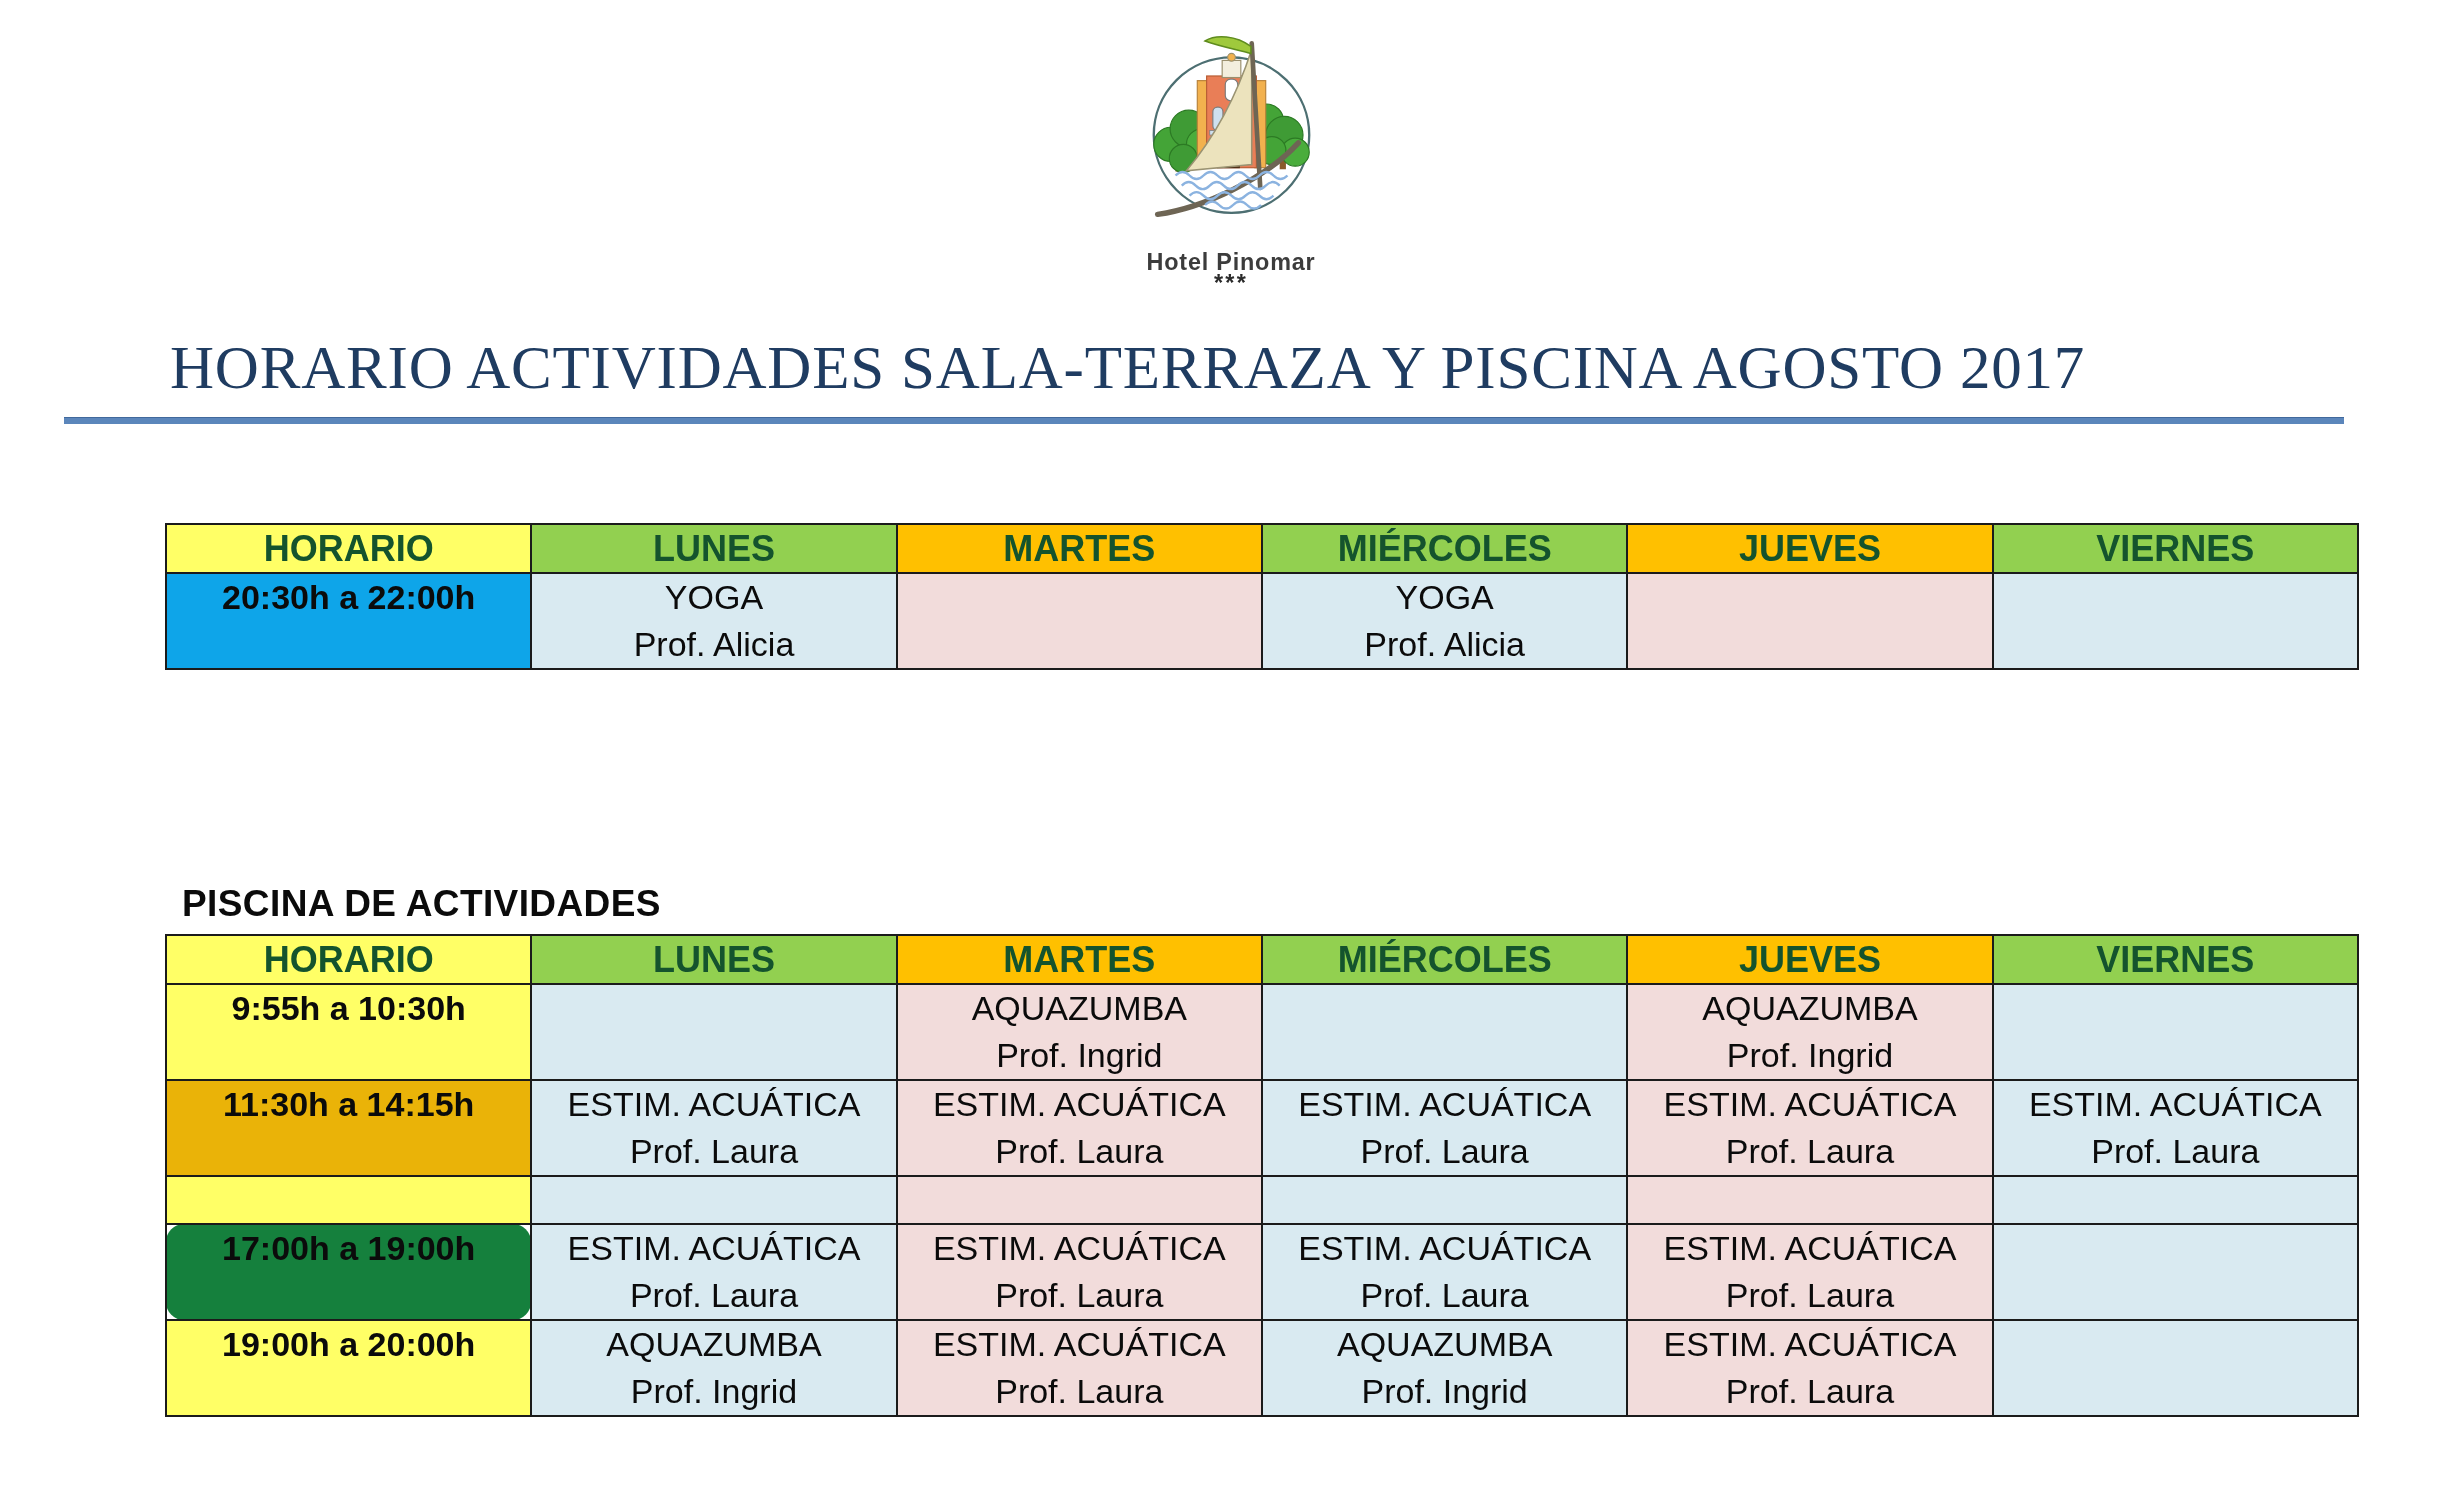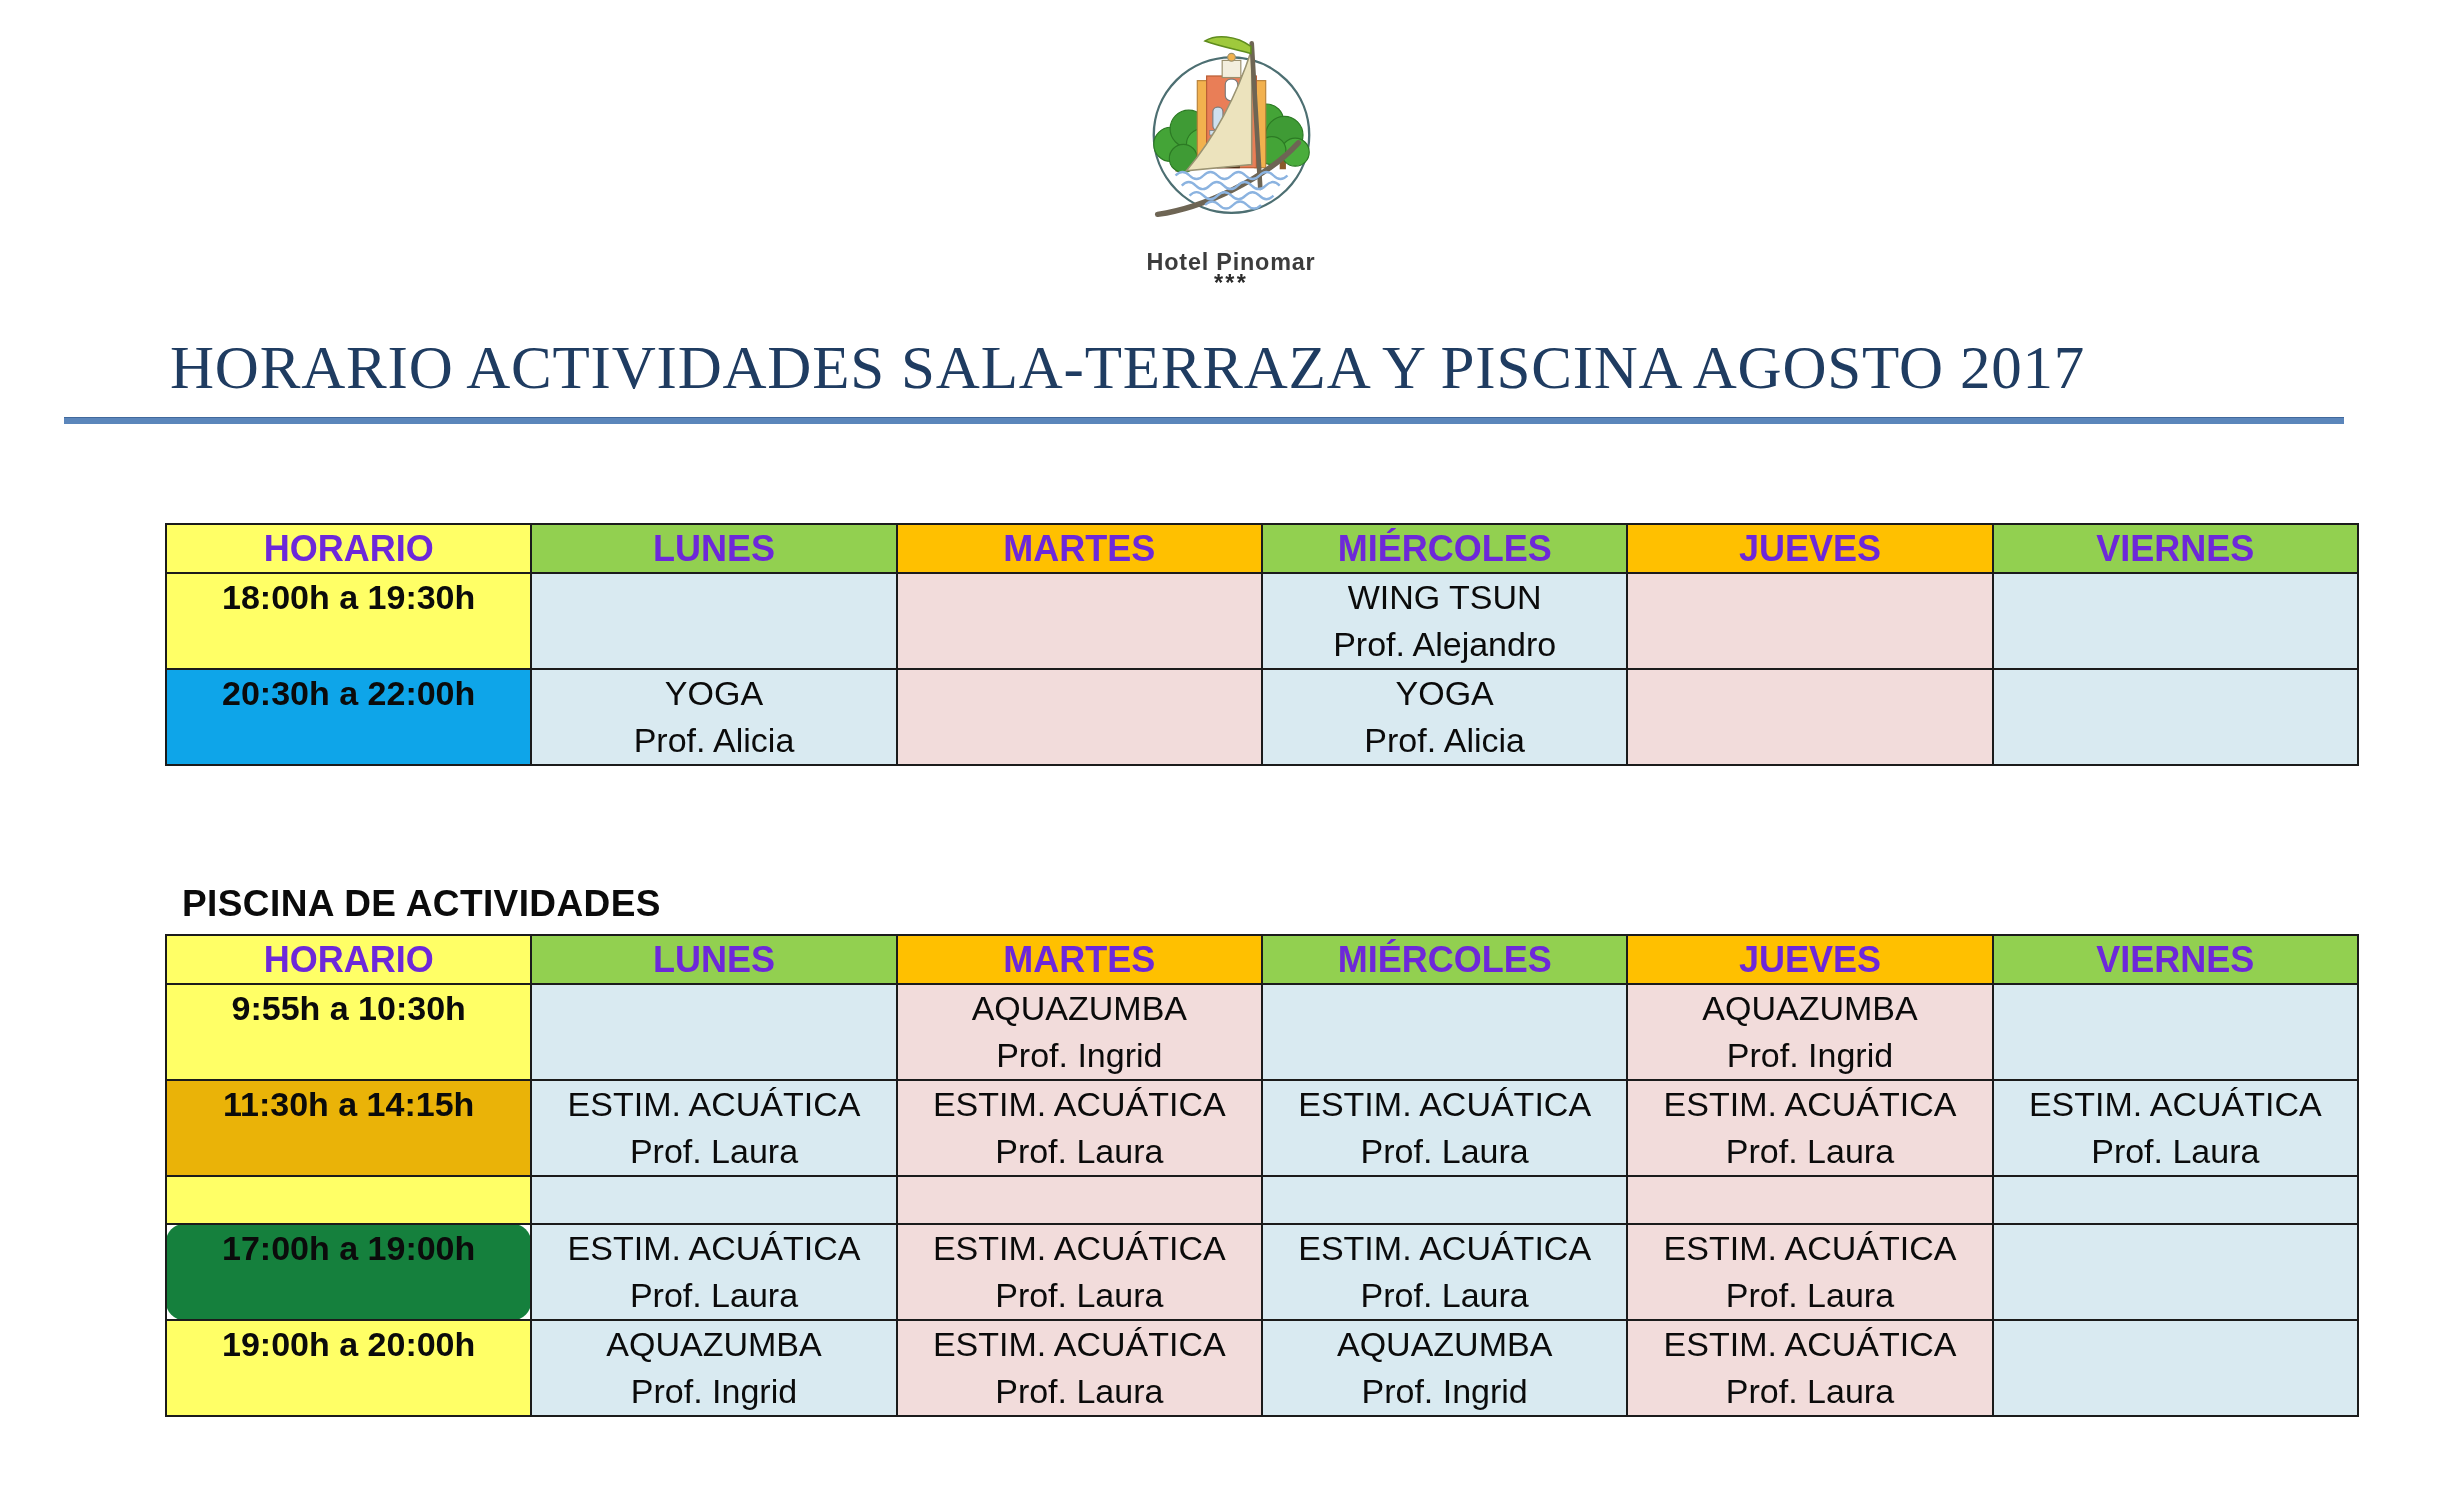--- a/index.html
+++ b/index.html
@@ -91,21 +91,21 @@
     border: 2.3px solid #1b1b1b;
     text-align: center;
     vertical-align: top;
     overflow: hidden;
     padding: 0;
   }
   table.schedule thead tr { height: 48px; }
   table.schedule thead th {
     font-size: 36px;
     font-weight: bold;
-    color: #6d28d9;
+    color: #14532d;
     vertical-align: middle;
     line-height: 47px;
   }
   table.schedule tbody tr { height: 95px; }
   table.schedule tbody tr.spacer { height: 48px; }
 
   td.time {
     font-size: 34px;
     font-weight: bold;
     color: #0b0b0b;
@@ -185,31 +185,20 @@
           <th style="background: rgb(255, 255, 102);">HORARIO</th>
           <th style="background: rgb(146, 208, 80);">LUNES</th>
           <th style="background: rgb(255, 192, 0);">MARTES</th>
           <th style="background: rgb(146, 208, 80);">MIÉRCOLES</th>
           <th style="background: rgb(255, 192, 0);">JUEVES</th>
           <th style="background: rgb(146, 208, 80);">VIERNES</th>
         </tr>
       </thead>
       <tbody>
         <tr>
-          <td class="time" style="background: rgb(255, 255, 102);">18:00h a 19:30h</td>
-          <td class="act" style="background: rgb(217, 234, 241);"></td>
-          <td class="act" style="background: rgb(242, 220, 219);"></td>
-          <td class="act" style="background: rgb(217, 234, 241);">
-            <div>WING TSUN</div>
-            <div>Prof. Alejandro</div>
-          </td>
-          <td class="act" style="background: rgb(242, 220, 219);"></td>
-          <td class="act" style="background: rgb(217, 234, 241);"></td>
-        </tr>
-        <tr>
           <td class="time" style="background: #0ea5e9;">20:30h a 22:00h</td>
           <td class="act" style="background: rgb(217, 234, 241);">
             <div>YOGA</div>
             <div>Prof. Alicia</div>
           </td>
           <td class="act" style="background: rgb(242, 220, 219);"></td>
           <td class="act" style="background: rgb(217, 234, 241);">
             <div>YOGA</div>
             <div>Prof. Alicia</div>
           </td>

